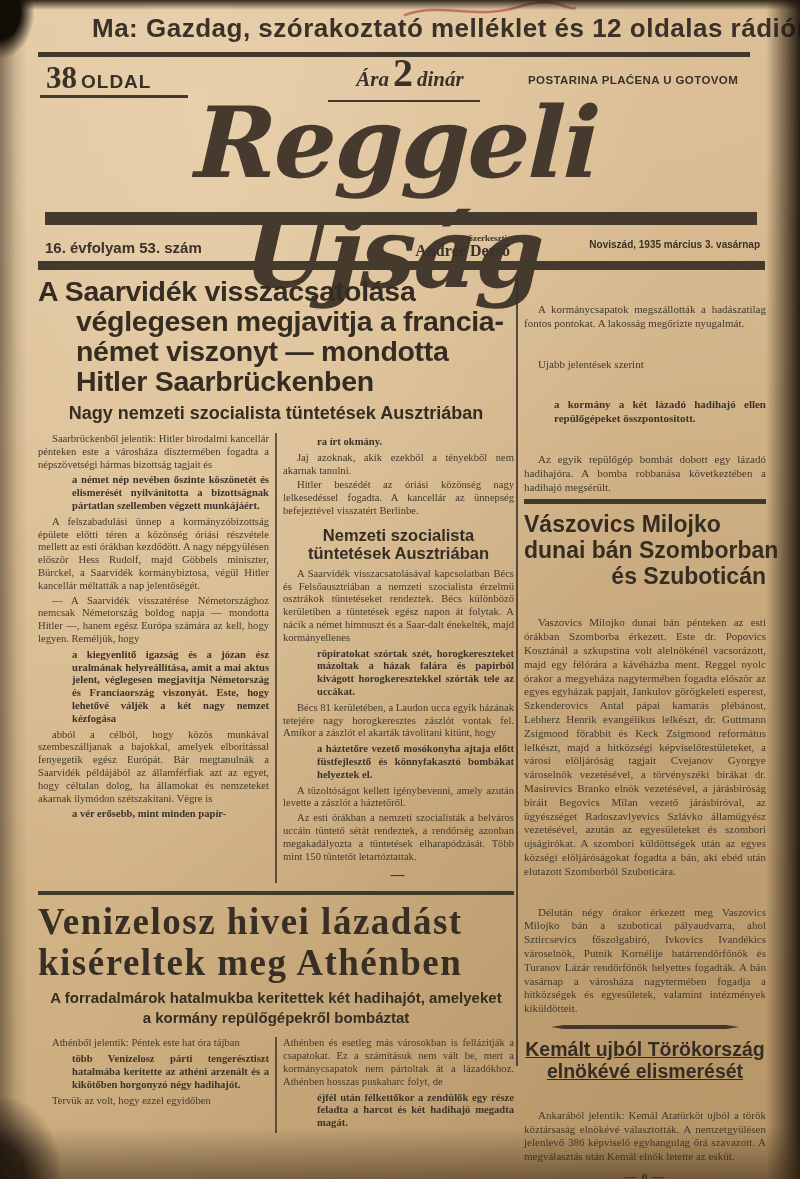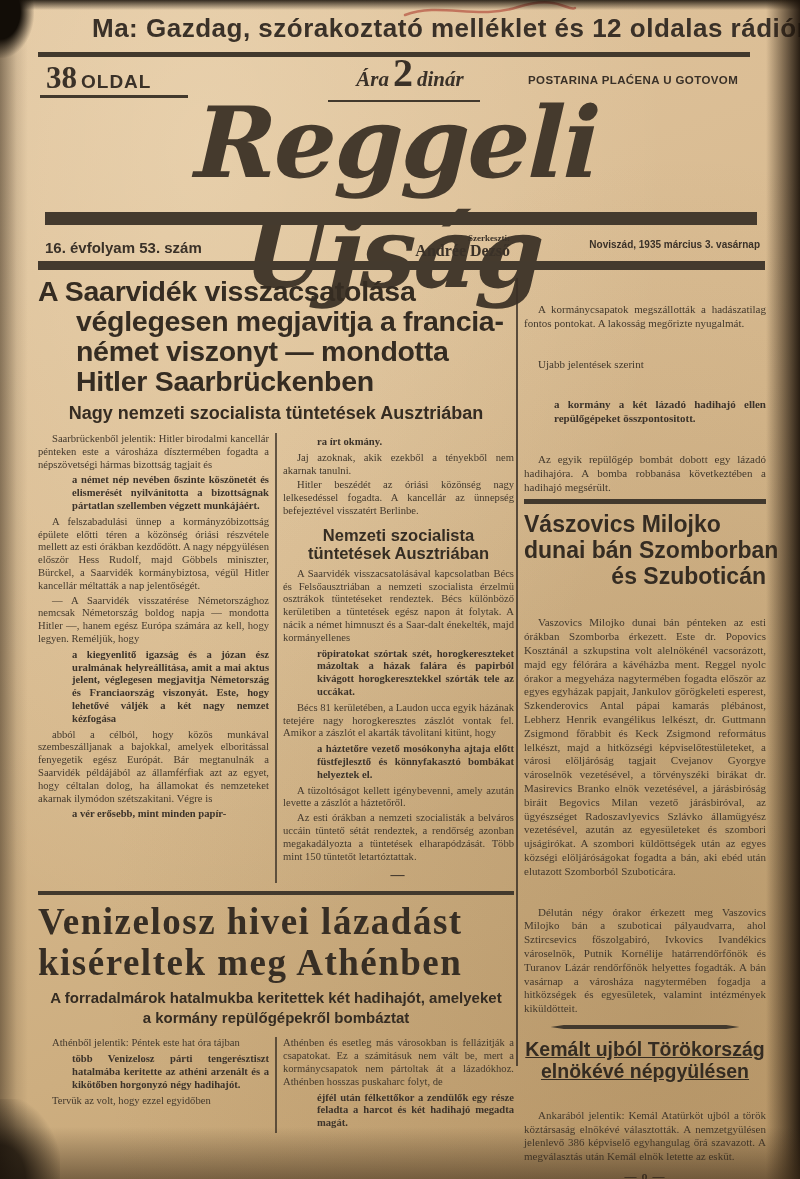--- a/index.html
+++ b/index.html
@@ -228,21 +228,21 @@
           <p class="para">Vaszovics Milojko dunai bán pénteken az esti órákban Szomborba érkezett. Este dr. Popovics Kosztánál a szkupstina volt alelnökénél vacsorázott, majd egy félórára a kávéházba ment. Reggel nyolc órakor a megyeháza nagytermében fogadta először az egyes egyházak papjait, Jankulov görögkeleti esperest, Szkenderovics Antal pápai kamarás plébánost, Lebherz Henrik evangélikus lelkészt, dr. Guttmann Zsigmond főrabbit és Keck Zsigmond református lelkészt, majd a hitközségi képviselőtestületeket, a városi elöljáróság tagjait Cvejanov Gyorgye városelnök vezetésével, a törvényszéki birákat dr. Masirevics Branko elnök vezetésével, a járásbiróság biráit Begovics Milan vezető járásbiróval, az ügyészséget Radoszavlyevics Szlávko államügyész vezetésével, azután az egyesületeket és szombori ujságirókat. A szombori küldöttségek után az egyes községi elöljáróságokat fogadta a bán, aki ebéd után elutazott Szomborból Szuboticára.</p>
           <p class="para">Délután négy órakor érkezett meg Vaszovics Milojko bán a szuboticai pályaudvarra, ahol Sztircsevics főszolgabiró, Ivkovics Ivandékics városelnök, Putnik Kornélije határrendőrfőnök és Turanov Lázár rendőrfőnök helyettes fogadták. A bán vasárnap a városháza nagytermében fogadja a hitközségek és egyesületek, valamint intézmények kiküldötteit.</p>
         </div>
     </section>
 
     <div class="taper-rule"></div>
 
     <section>
       <div class="kemal-headline">
           <div class="hl-line">Kemált ujból Törökország</div>
-          <div class="hl-line">elnökévé népgyülésen</div>
+          <div class="hl-line">elnökévé elismerését</div>
         </div>
       <div>
           <p class="para">Ankarából jelentik: Kemál Atatürköt ujból a török köztársaság elnökévé választották. A nemzetgyülésen jelenlevő 386 képviselő egyhangulag őrá szavazott. A megválasztás után Kemál elnök letette az esküt.</p>
         </div>
       <div class="endmark">— o —</div>
     </section>
   </aside>
 
   <svg class="red-mark" width="180" height="24">
     <path d="M5,15 C40,2 78,20 118,7 S168,12 175,8" stroke="#a93226" stroke-width="2.5" fill="none" stroke-linecap="round"></path>

